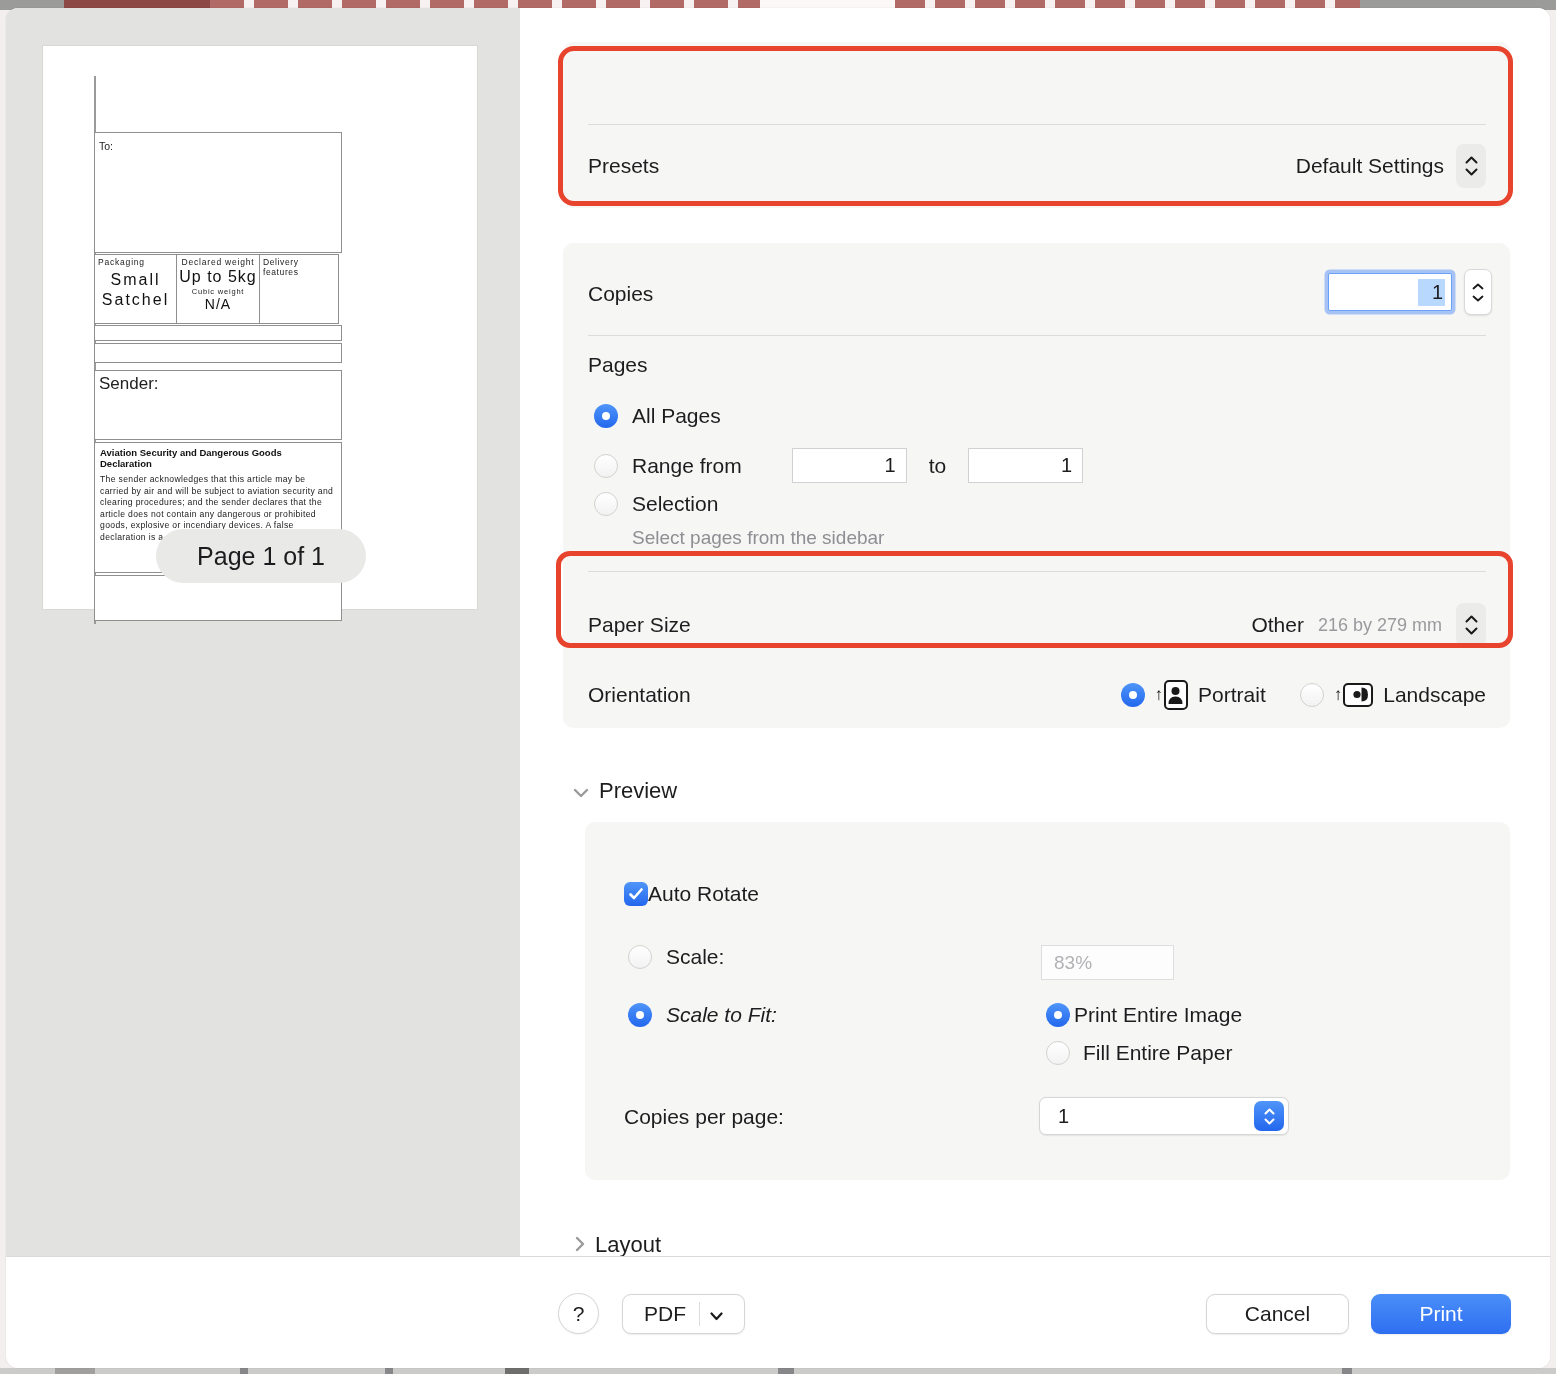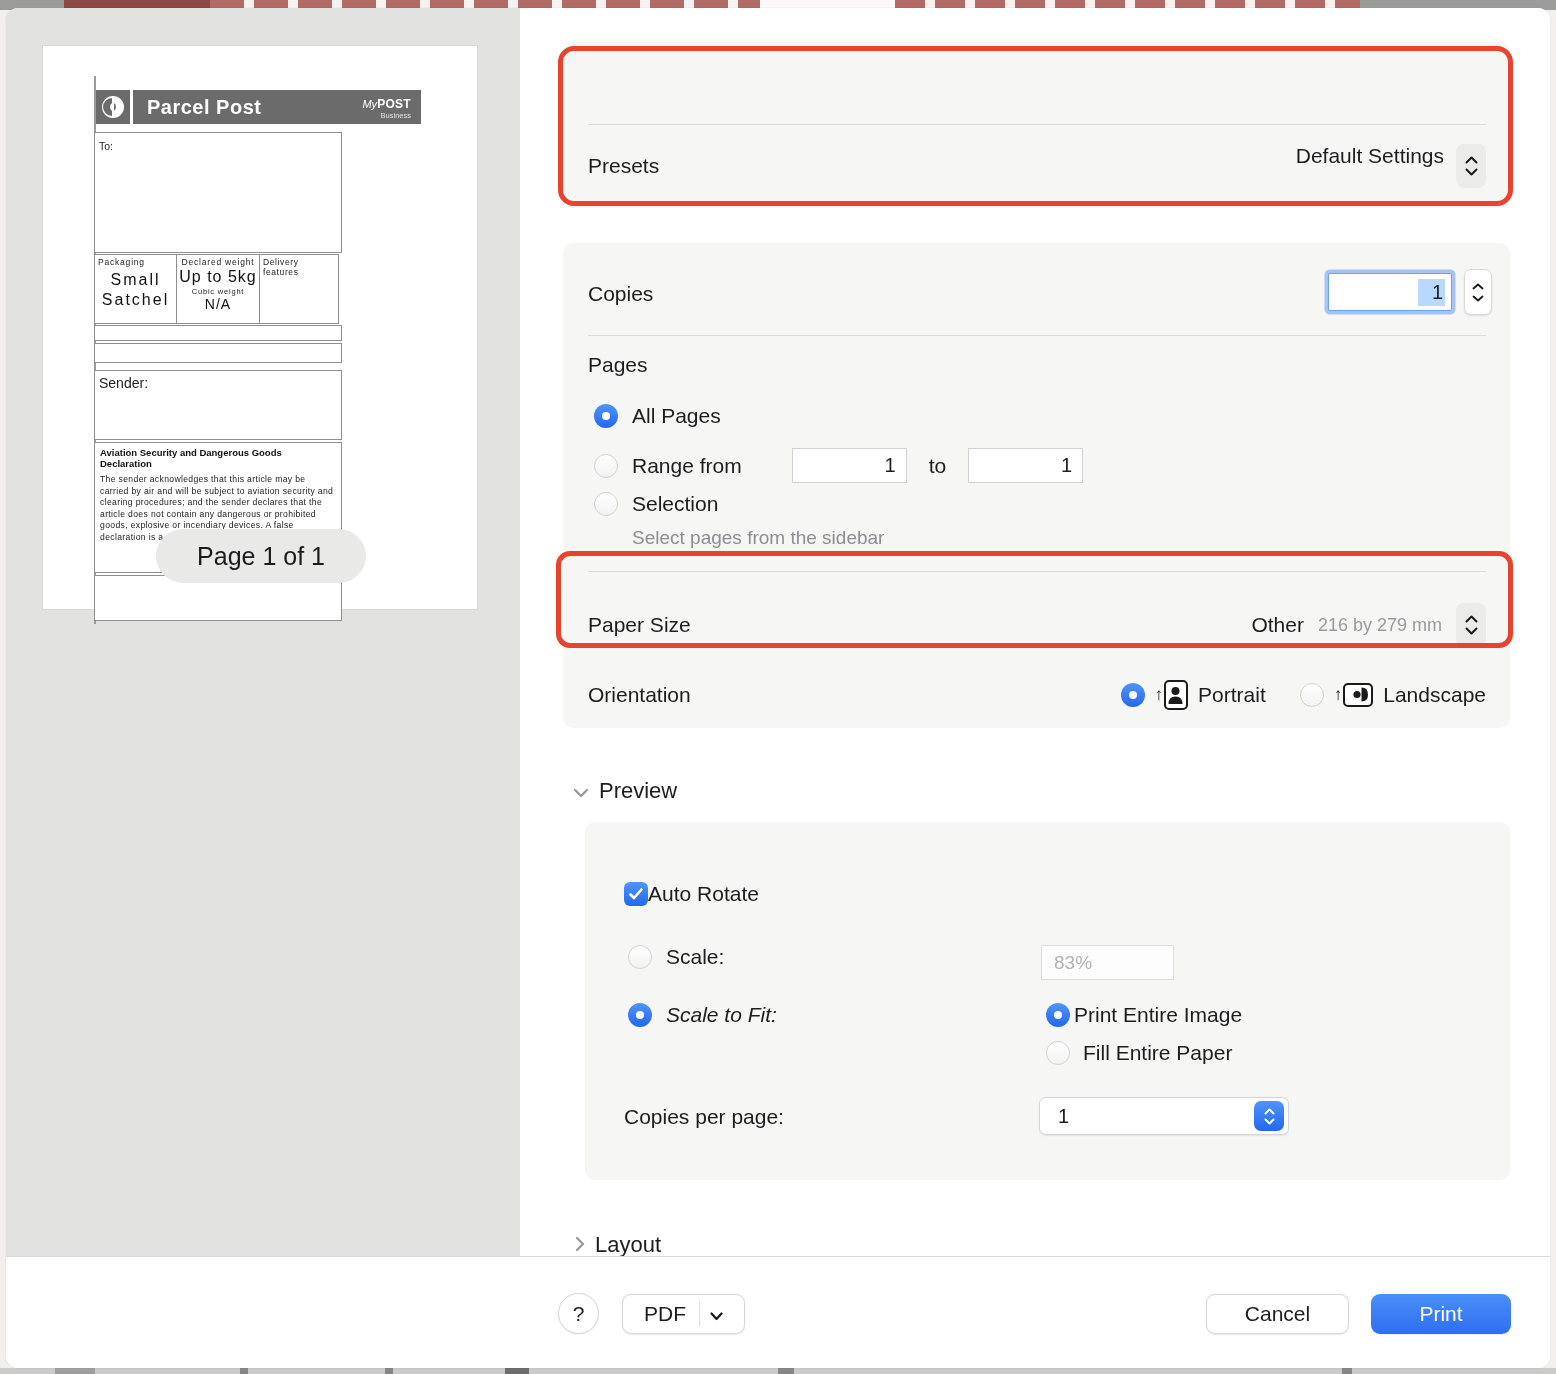--- a/index.html
+++ b/index.html
@@ -89,36 +89,20 @@
   <div class="mark" style="left:778px;width:16px;"></div>
   <div class="mark" style="left:1342px;width:10px;"></div>
 </div>
 
 <div class="abs" id="sheet">
 
   <div class="abs" id="left-pane">
     <div class="abs" id="page">
       <div class="abs" id="lbl-vline"></div>
 
-      <div class="abs" id="lbl-header">
-        <div id="lbl-logo">
-          <svg width="24" height="24" viewBox="0 0 24 24">
-            <circle cx="12" cy="12" r="11" fill="#ffffff"></circle>
-            <path d="M11 3 A9 9 0 0 0 11 21 L11 16 A5 5 0 0 1 11 8 Z" fill="#6b6b6b"></path>
-            <path d="M13 8 A5 5 0 0 1 13 16 Z" fill="#6b6b6b"></path>
-          </svg>
-        </div>
-        <div id="lbl-bar">
-          <span id="lbl-brand">Parcel Post</span>
-          <span id="lbl-mypost">
-            <span class="my">My</span><span class="post">POST</span>
-            <span class="biz">Business</span>
-          </span>
-        </div>
-      </div>
 
       <div class="lbl-box" style="left:51px;top:86px;width:248px;height:121px;padding:3px 4px;">
         <span style="font-size:10.5px;color:#222;">To:</span>
       </div>
 
       <div class="lbl-box" style="left:51px;top:208px;width:83px;height:70px;padding:2px 3px;text-align:center;">
         <div class="lbl-small" style="text-align:left;letter-spacing:.8px;">Packaging</div>
         <div class="lbl-big" style="margin-top:3px;"><span>Small</span><br><span>Satchel</span></div>
       </div>
       <div class="lbl-box" style="left:133px;top:208px;width:84px;height:70px;padding:2px 2px;text-align:center;">
@@ -128,40 +112,40 @@
         <div style="font-size:14px;letter-spacing:1px;color:#111;">N/A</div>
       </div>
       <div class="lbl-box" style="left:216px;top:208px;width:80px;height:70px;padding:2px 3px;">
         <div class="lbl-small" style="letter-spacing:.6px;">Delivery features</div>
       </div>
 
       <div class="lbl-box" style="left:51px;top:279px;width:248px;height:16px;"></div>
       <div class="lbl-box" style="left:51px;top:297px;width:248px;height:20px;"></div>
 
       <div class="lbl-box" style="left:51px;top:324px;width:248px;height:70px;padding:3px 4px;">
-        <span style="font-size:14px;color:#222;">Sender:</span>
+        <span style="font-size:17px;color:#222;">Sender:</span>
       </div>
 
       <div class="lbl-box" style="left:51px;top:396px;width:248px;height:131px;padding:4px 5px;">
         <div style="font-size:9.5px;font-weight:bold;color:#111;">Aviation Security and Dangerous Goods Declaration</div>
         <div style="font-size:8.6px;color:#1a1a1a;letter-spacing:.35px;line-height:1.35;margin-top:5px;">The sender acknowledges that this article may be carried by air and will be subject to aviation security and clearing procedures; and the sender declares that the article does not contain any dangerous or prohibited goods, explosive or incendiary devices.  A false declaration is a criminal offence.</div>
       </div>
       <div class="lbl-box" style="left:51px;top:529px;width:248px;height:46px;"></div>
 
       <div class="abs" id="page-badge">Page 1 of 1</div>
     </div>
   </div>
 
   <div class="abs" id="right-pane"></div>
 
   <div class="card" style="left:557px;top:34px;width:947px;height:166px;">
     <div class="divider" style="left:25px;right:24px;top:82px;"></div>
     <div class="abs" style="left:25px;top:83px;right:24px;height:82px;display:flex;align-items:center;justify-content:space-between;">
       <span class="row-label">Presets</span>
-      <span style="display:flex;gap:12px;margin-left:44px;">
+      <span style="display:flex;align-items:center;gap:12px;margin-left:44px;">
         <span class="row-label">Default Settings</span>
         <span class="stepper">
           <svg width="13" height="8" viewBox="0 0 13 8">
               <path d="M1.5 6.5 L6.5 1.5 L11.5 6.5" fill="none" stroke="#1a1a1a" stroke-width="2" stroke-linecap="round" stroke-linejoin="round"></path>
             </svg>
           <svg width="13" height="8" viewBox="0 0 13 8">
               <path d="M1.5 1.5 L6.5 6.5 L11.5 1.5" fill="none" stroke="#1a1a1a" stroke-width="2" stroke-linecap="round" stroke-linejoin="round"></path>
             </svg>
         </span>
       </span>

